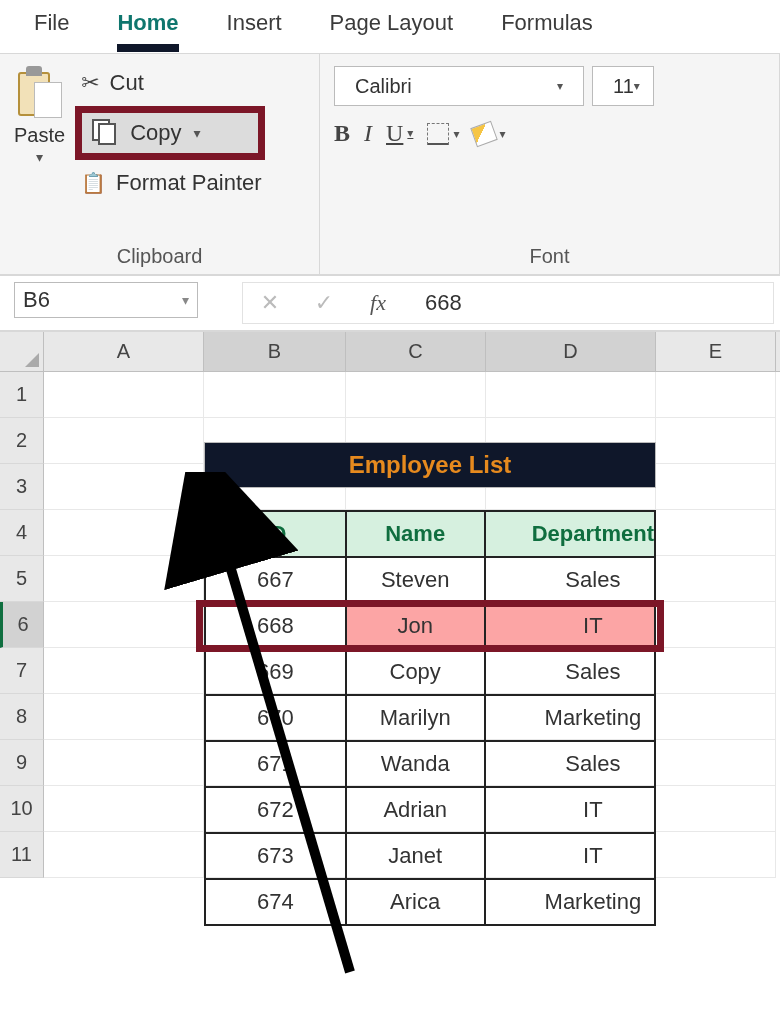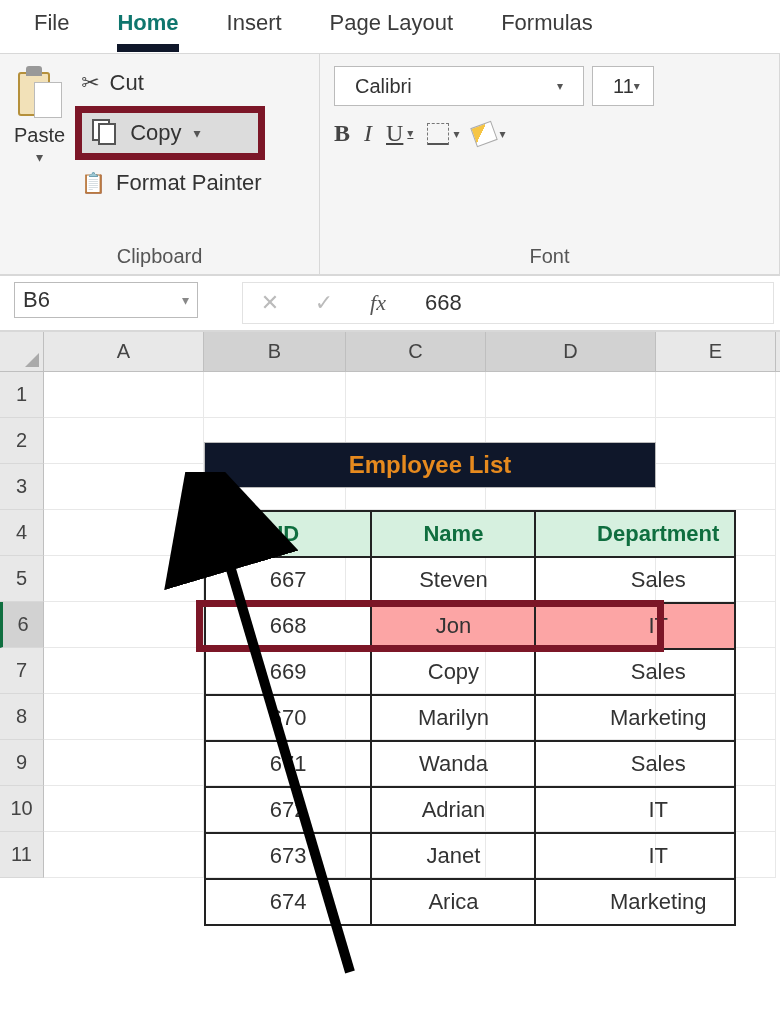--- a/index.html
+++ b/index.html
@@ -173,21 +173,21 @@
     display:flex; align-items:center; justify-content:center;
     font-size:20px; background:#e8e8e8; color:#444;
   }
   .cell { border-right:1px solid #e8e8e8; border-bottom:1px solid #e8e8e8; background:#fff;}
   .cA{width:160px;} .cB{width:142px;} .cC{width:140px;} .cD{width:170px;} .cE{width:120px;}
   
   .table {
     position:absolute;
     left: 204px; 
     top: 178px;  
-    width: 532px;
+    width: 452px;
     font-size: 22px;
     text-align:center;
     border-collapse: collapse;
   }
   .table th, .table td {
     border: 2px solid #222;
     height: 46px;
     padding: 0;
   }
   .table th {

